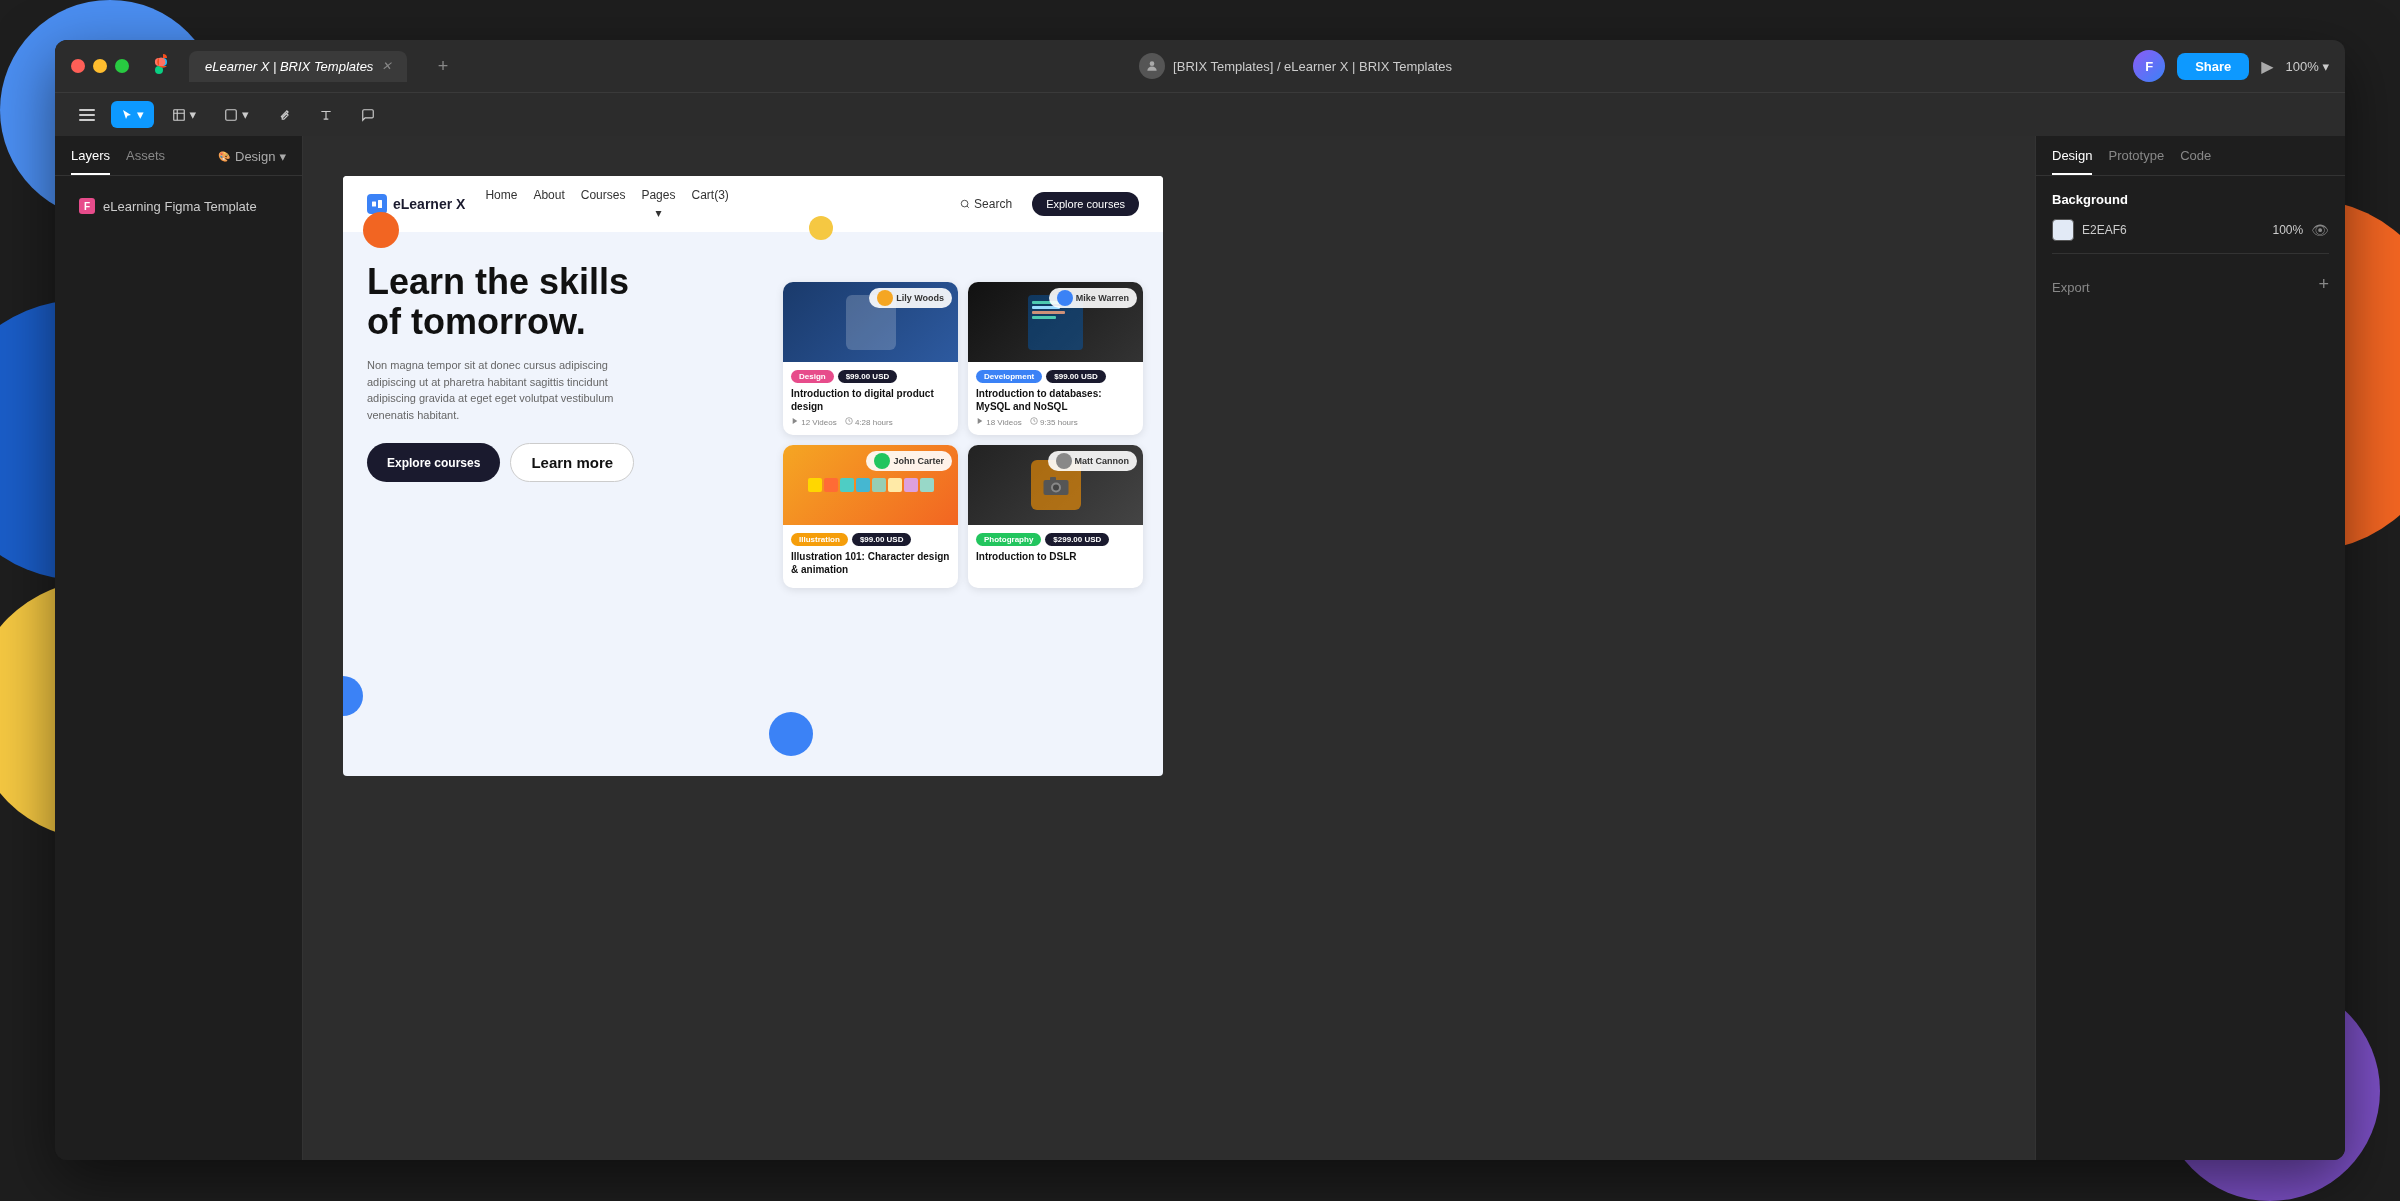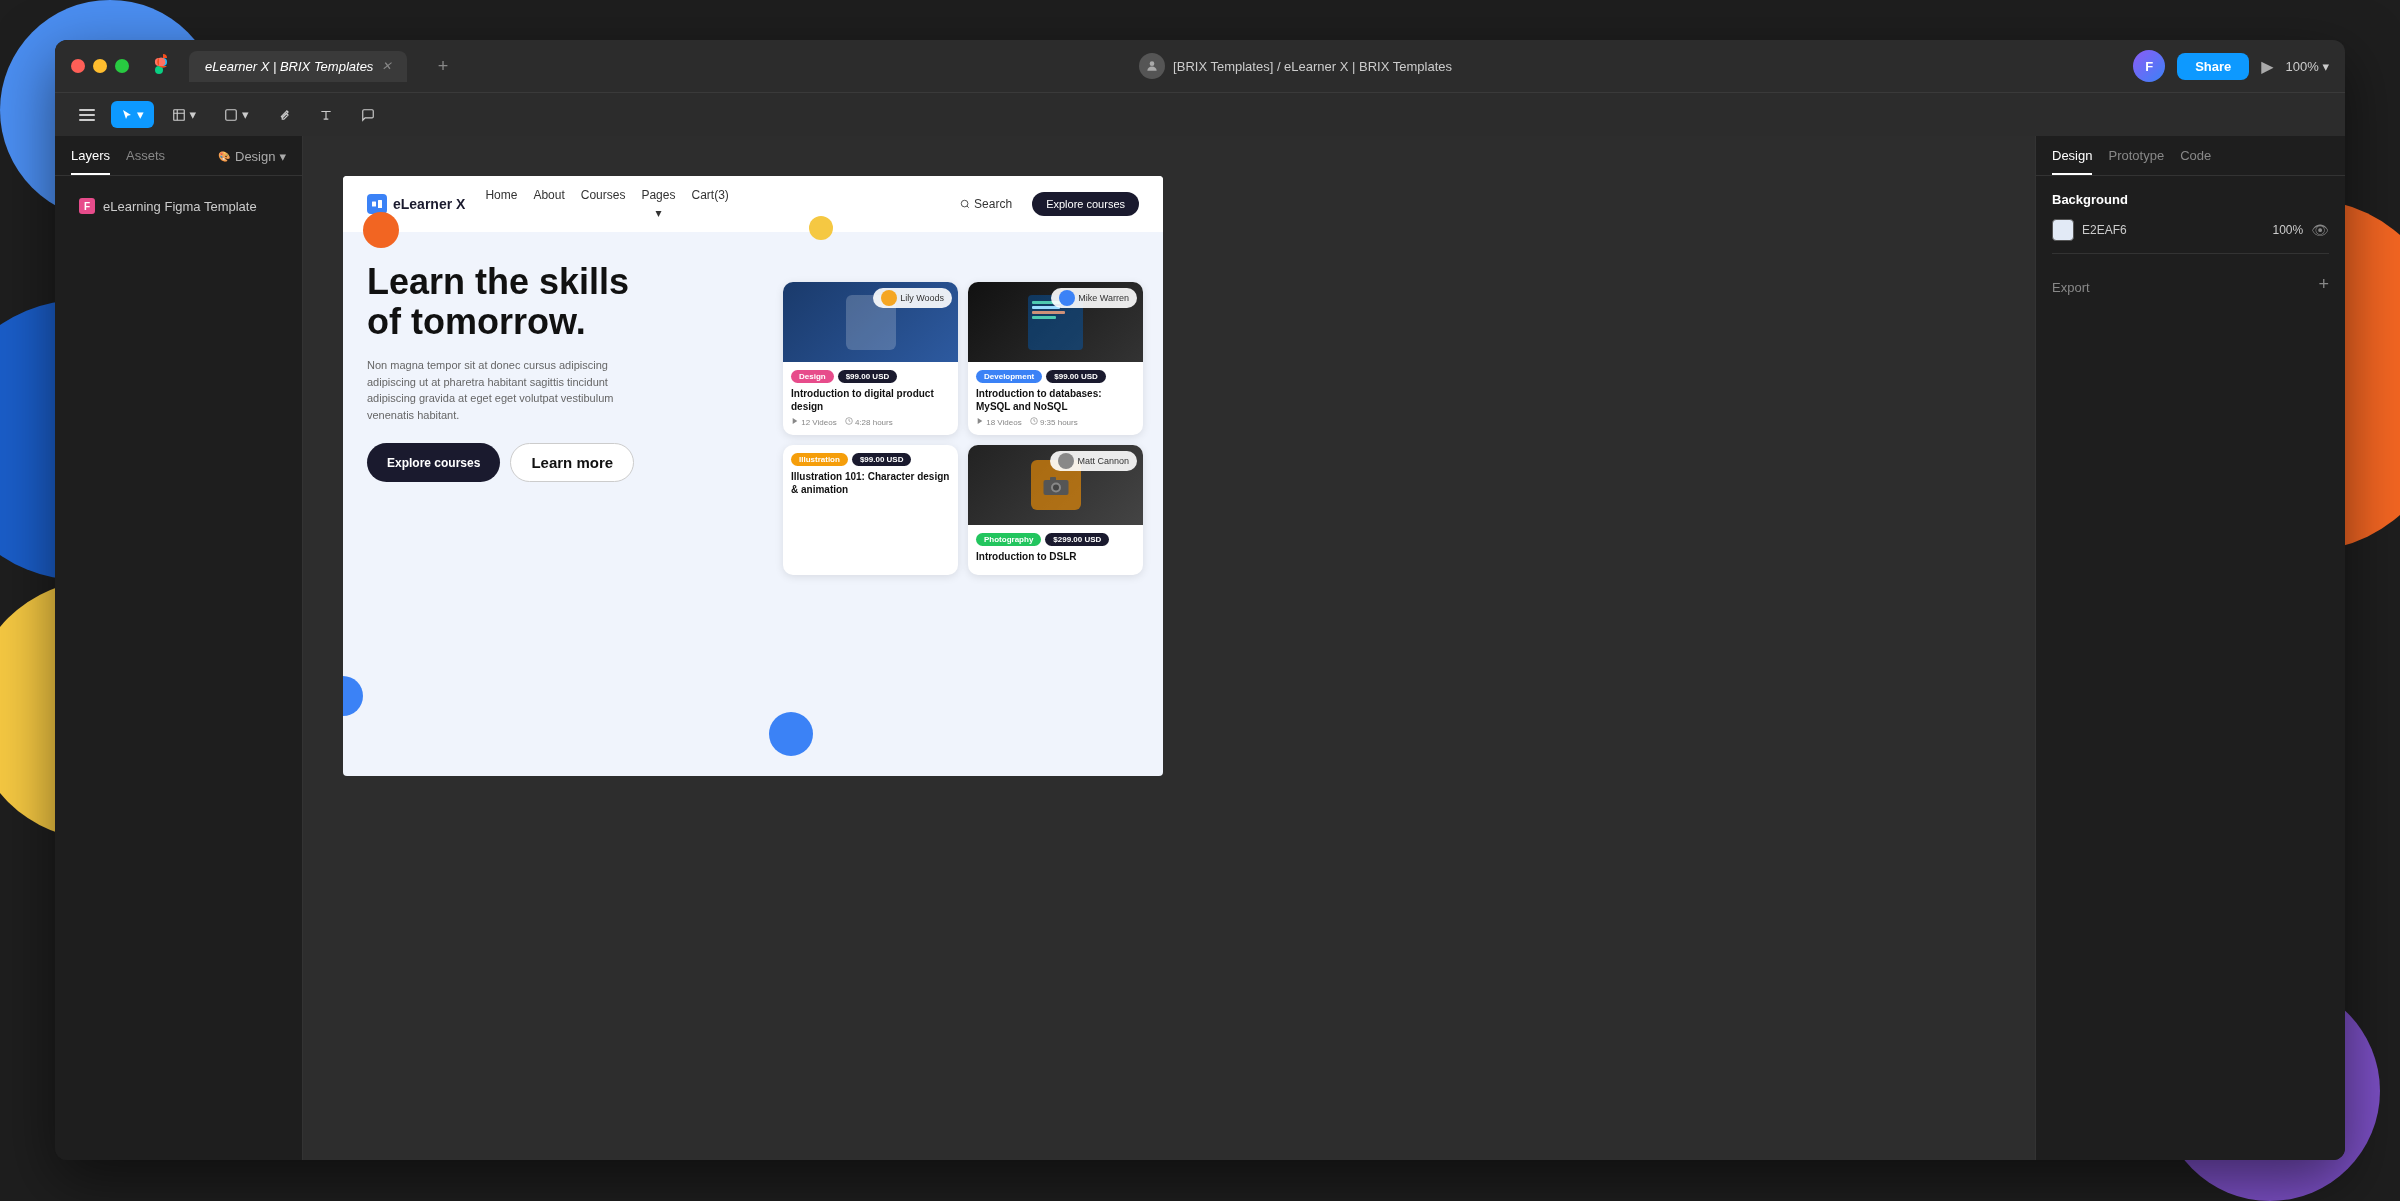--- a/index.html
+++ b/index.html
@@ -439,21 +439,21 @@
       position: relative;
       overflow: hidden;
     }
     .card-img-overlay {
       position: absolute;
       top: 6px; right: 6px;
       background: rgba(255,255,255,0.9);
       border-radius: 20px;
       padding: 2px 8px;
       font-size: 9px;
-      font-weight: 400;
+      font-weight: 700;
       color: #333;
       display: flex; align-items: center; gap: 3px;
     }
     .card-avatar {
       width: 16px; height: 16px;
       border-radius: 50%;
       background: #ccc;
     }
     .card-body {
       padding: 8px;
@@ -854,20 +854,36 @@
                         <circle cx="12" cy="12" r="10"></circle>
                         <polyline points="12 6 12 12 16 14"></polyline>
                       </svg>
                     <span>9:35 hours</span>
                   </span>
                 </div>
               </div>
             </div>
 
             <div class="course-card">
+              <div class="card-img card-img-3">
+                <div class="img-color-swatches">
+                  <div class="swatch-block" style="background:#FFD700;"></div>
+                  <div class="swatch-block" style="background:#FF6B35;"></div>
+                  <div class="swatch-block" style="background:#4ECDC4;"></div>
+                  <div class="swatch-block" style="background:#45B7D1;"></div>
+                  <div class="swatch-block" style="background:#96CEB4;"></div>
+                  <div class="swatch-block" style="background:#FFEAA7;"></div>
+                  <div class="swatch-block" style="background:#DDA0DD;"></div>
+                  <div class="swatch-block" style="background:#98D8C8;"></div>
+                </div>
+                <div class="card-img-overlay">
+                  <div class="card-avatar" style="background:#22C55E;"></div>
+                  <span>John Carter</span>
+                </div>
+              </div>
               <div class="card-body">
                 <div class="card-tags">
                   <span class="card-tag tag-illustration">Illustration</span>
                   <span class="card-price">$99.00 USD</span>
                 </div>
                 <div class="card-title">Illustration 101: Character design &amp; animation</div>
               </div>
             </div>
 
             <div class="course-card">

